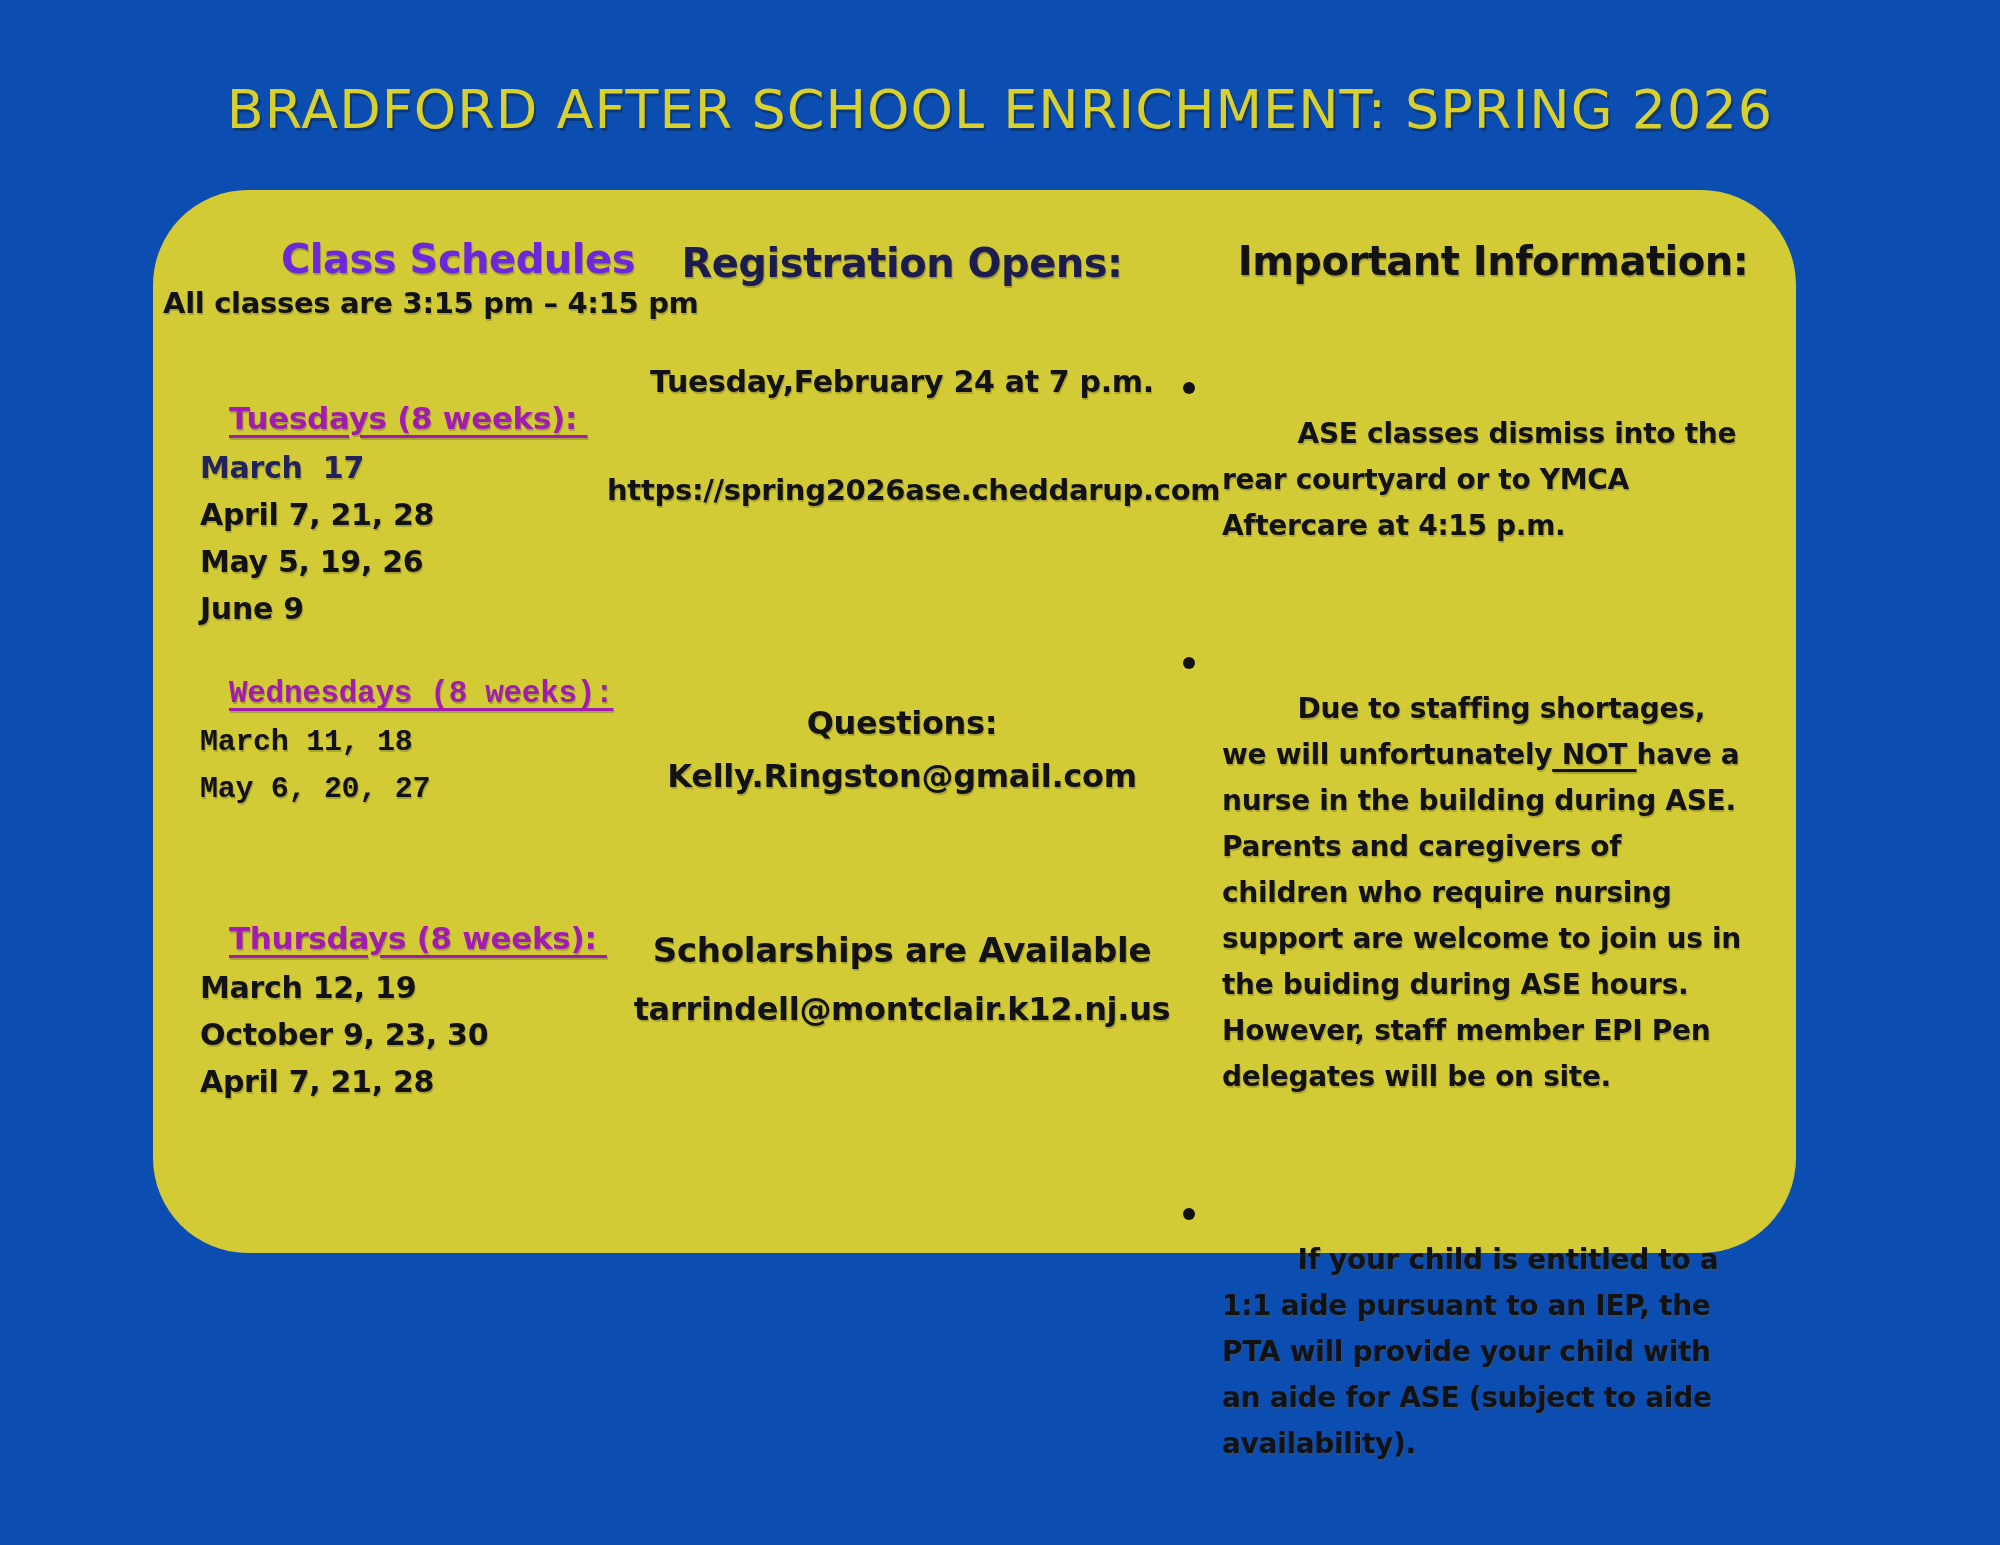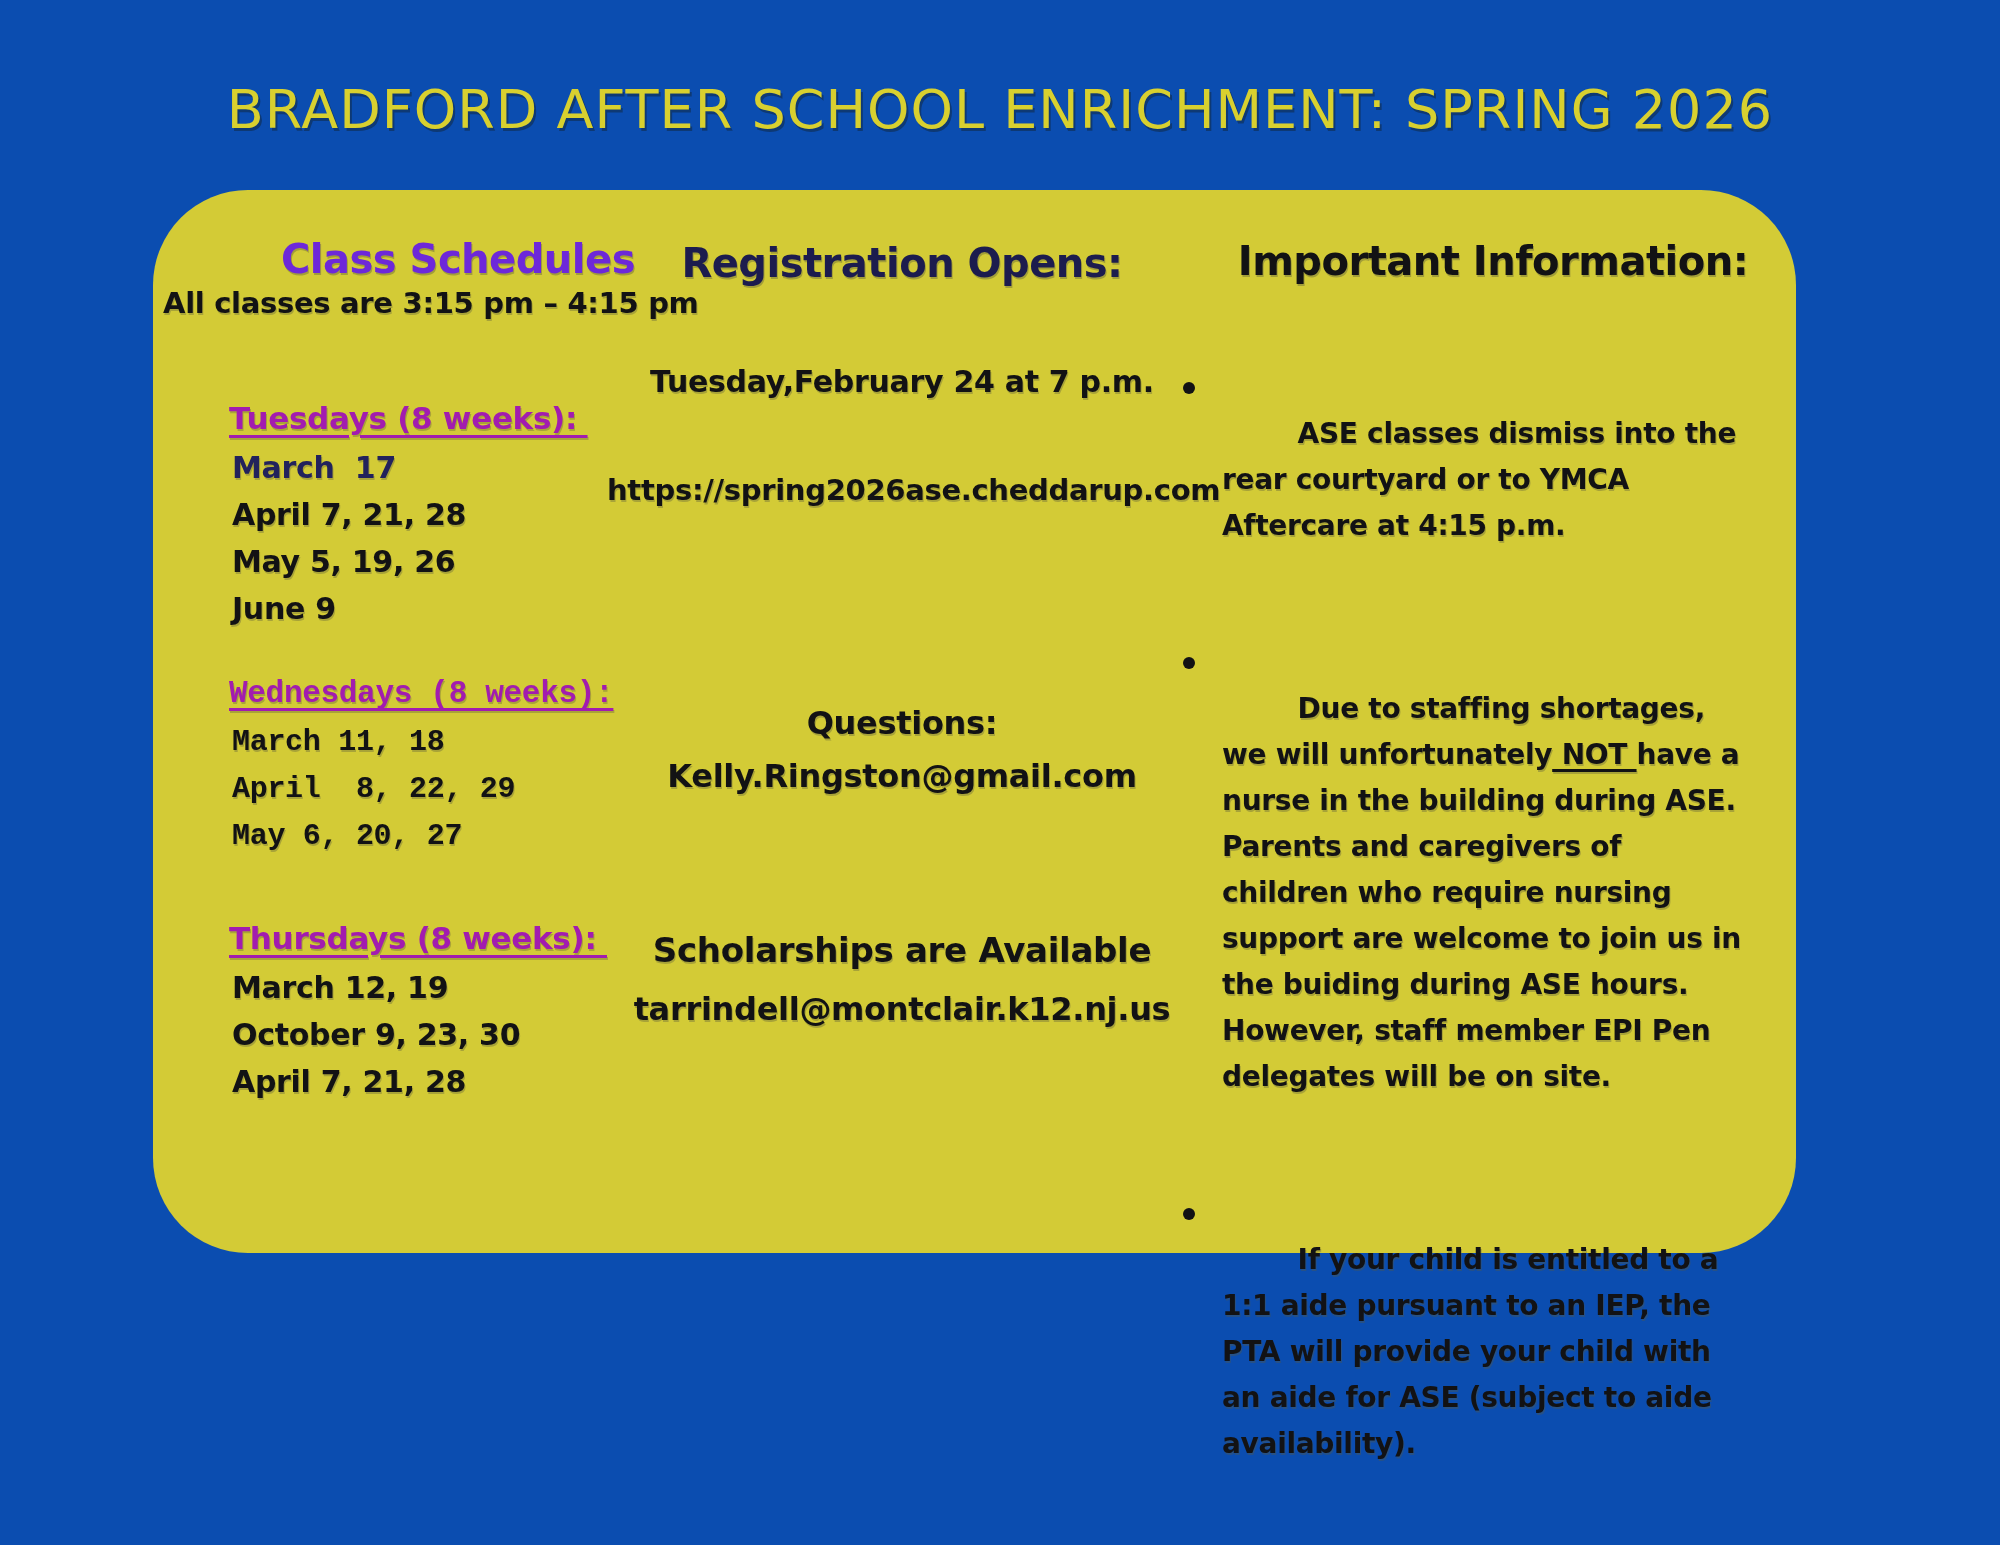--- a/index.html
+++ b/index.html
@@ -41,21 +41,21 @@
   .group-label {
     font-size:31px; color:#a21caf;
     text-decoration:underline; text-underline-offset:6px;
     text-decoration-thickness:3px;
     white-space:pre-wrap; display:inline-block; margin-bottom:8px;
     text-shadow:1px 2px 0 rgba(90,90,60,0.35);
     margin-left:29px;
   }
   .date-line {
     font-size:30px; line-height:47px; color:#121214;
-    white-space:pre-wrap; text-shadow:1px 2px 0 rgba(90,90,60,0.35);margin-left:32px;
+    white-space:pre-wrap; text-shadow:1px 2px 0 rgba(90,90,60,0.35);
   }
   .date-line.navy { color:#22225c; }
   
   .mid-block {
     position:absolute; left:454px; width:590px;
     text-align:center; color:#121214; font-size:30px;
     text-shadow:1px 2px 0 rgba(90,90,60,0.35); white-space:nowrap;
   }
   .reg-heading { left:454px; top:50px; width:590px; color:#1c1c4e;text-align:center; }
   .reg-date { top:174px; }
@@ -101,21 +101,20 @@
       <div class="group-label">Tuesdays (8 weeks): </div>
       <div class="date-line navy">March  17</div>
       <div class="date-line">April 7, 21, 28</div>
       <div class="date-line">May 5, 19, 26</div>
       <div class="date-line">June 9</div>
     </div>
 
     <div class="sched-group group-wed">
       <div class="group-label">Wednesdays (8 weeks):</div>
       <div class="date-line">March 11, 18</div>
-      <div class="date-line">April  8, 22, 29</div>
       <div class="date-line">May 6, 20, 27</div>
     </div>
 
     <div class="sched-group group-thu">
       <div class="group-label">Thursdays (8 weeks): </div>
       <div class="date-line">March 12, 19</div>
       <div class="date-line">October 9, 23, 30</div>
       <div class="date-line">April 7, 21, 28</div>
     </div>
 

